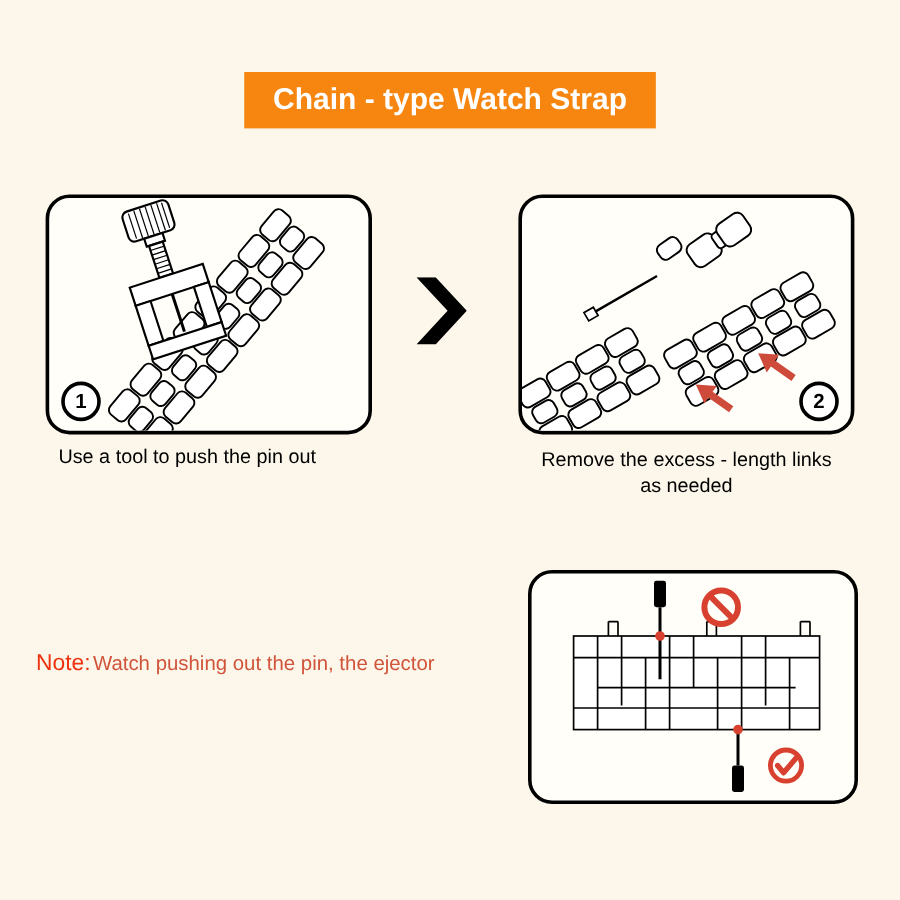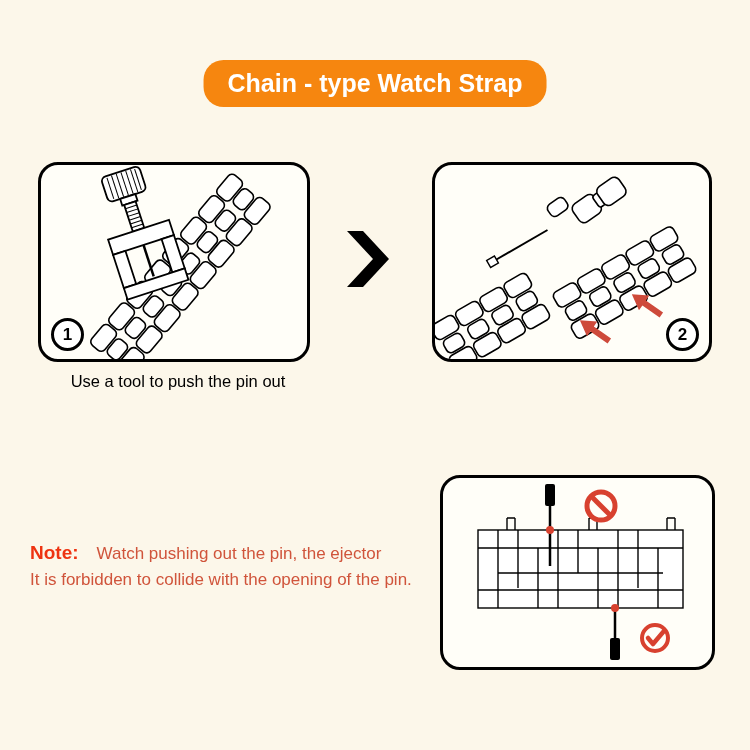--- a/index.html
+++ b/index.html
@@ -4,42 +4,42 @@
 <style>
   html,body{margin:0;padding:0}
   .page{
     position:relative;width:750px;height:750px;
     background:#FCF7EA;overflow:hidden;
     font-family:"Liberation Sans", sans-serif;
   }
   .banner{
     position:absolute;left:50%;transform:translateX(-50%);top:60px;
     background:#F6860F;color:#FFFFFF;font-weight:bold;font-size:25px;
-    padding:9px 24px;border-radius:20px;white-space:nowrap;
+    padding:9px 24px;border-radius:0;white-space:nowrap;
   }
   .panel{
     position:absolute;background:#FFFEF8;border:3px solid #000;
     border-radius:20px;box-sizing:border-box;overflow:hidden;
   }
   .panel.step1{left:38px;top:162px;width:272px;height:200px}
   .panel.step2{left:432px;top:162px;width:280px;height:200px}
   .panel.detail{left:440px;top:475px;width:275px;height:195px}
   .chevron{position:absolute;left:347px;top:231px;width:42px;height:56px}
   .badge{
     position:absolute;width:27px;height:27px;border:3px solid #000;border-radius:50%;
     display:flex;align-items:center;justify-content:center;
     font-weight:bold;font-size:17px;background:#fff;line-height:1;
   }
   .badge1{left:10px;bottom:8px}
   .badge2{right:10px;bottom:8px}
   .caption{position:absolute;text-align:center;font-size:16.5px;color:#000}
-  .caption1{left:42px;top:372px;width:272px}
+  .caption1{left:20px;top:372px;width:272px}
   .caption2{left:432px;top:372px;width:280px;line-height:22px}
   .note{position:absolute;left:30px;top:540px;font-size:17px;line-height:26px;color:#D0543B;width:430px}
-  .note .note-label{color:#EE3311;font-weight:bold;font-size:19px;margin-right:18px}
+  .note .note-label{color:#EE3311;font-weight:normal;font-size:19px;margin-right:2px}
   svg{display:block}
 </style>
 </head>
 <body>
 
 <div class="page">
 
   <div class="banner">
     <span>Chain - type Watch Strap</span>
   </div>
@@ -136,26 +136,29 @@
 
       <g fill="#CE4A3B">
         <use href="#redarrow" transform="translate(150,148) rotate(35)"></use>
         <use href="#redarrow" transform="translate(202,122) rotate(35)"></use>
       </g>
     </svg>
     <div class="badge badge2">2</div>
   </div>
 
   <div class="caption caption1">Use a tool to push the pin out</div>
+  <div class="caption caption2">
+    <div>Remove the excess - length links</div>
+    <div>as needed</div>
+  </div>
 
   <div class="note">
     <div>
       <span class="note-label">Note:</span><span>Watch pushing out the pin, the ejector</span>
     </div>
-    <div>It is forbidden to collide with the opening of the pin.</div>
   </div>
 
   <div class="panel detail">
     <svg viewBox="0 0 269 189" width="269" height="189">
 
       <g fill="none" stroke="#000" stroke-width="1.4">
         <rect x="35" y="52" width="205" height="78" fill="#fff"></rect>
         <line x1="55" y1="52" x2="55" y2="130"></line>
         <line x1="75" y1="52" x2="75" y2="110"></line>
         <line x1="95" y1="70" x2="95" y2="130"></line>

